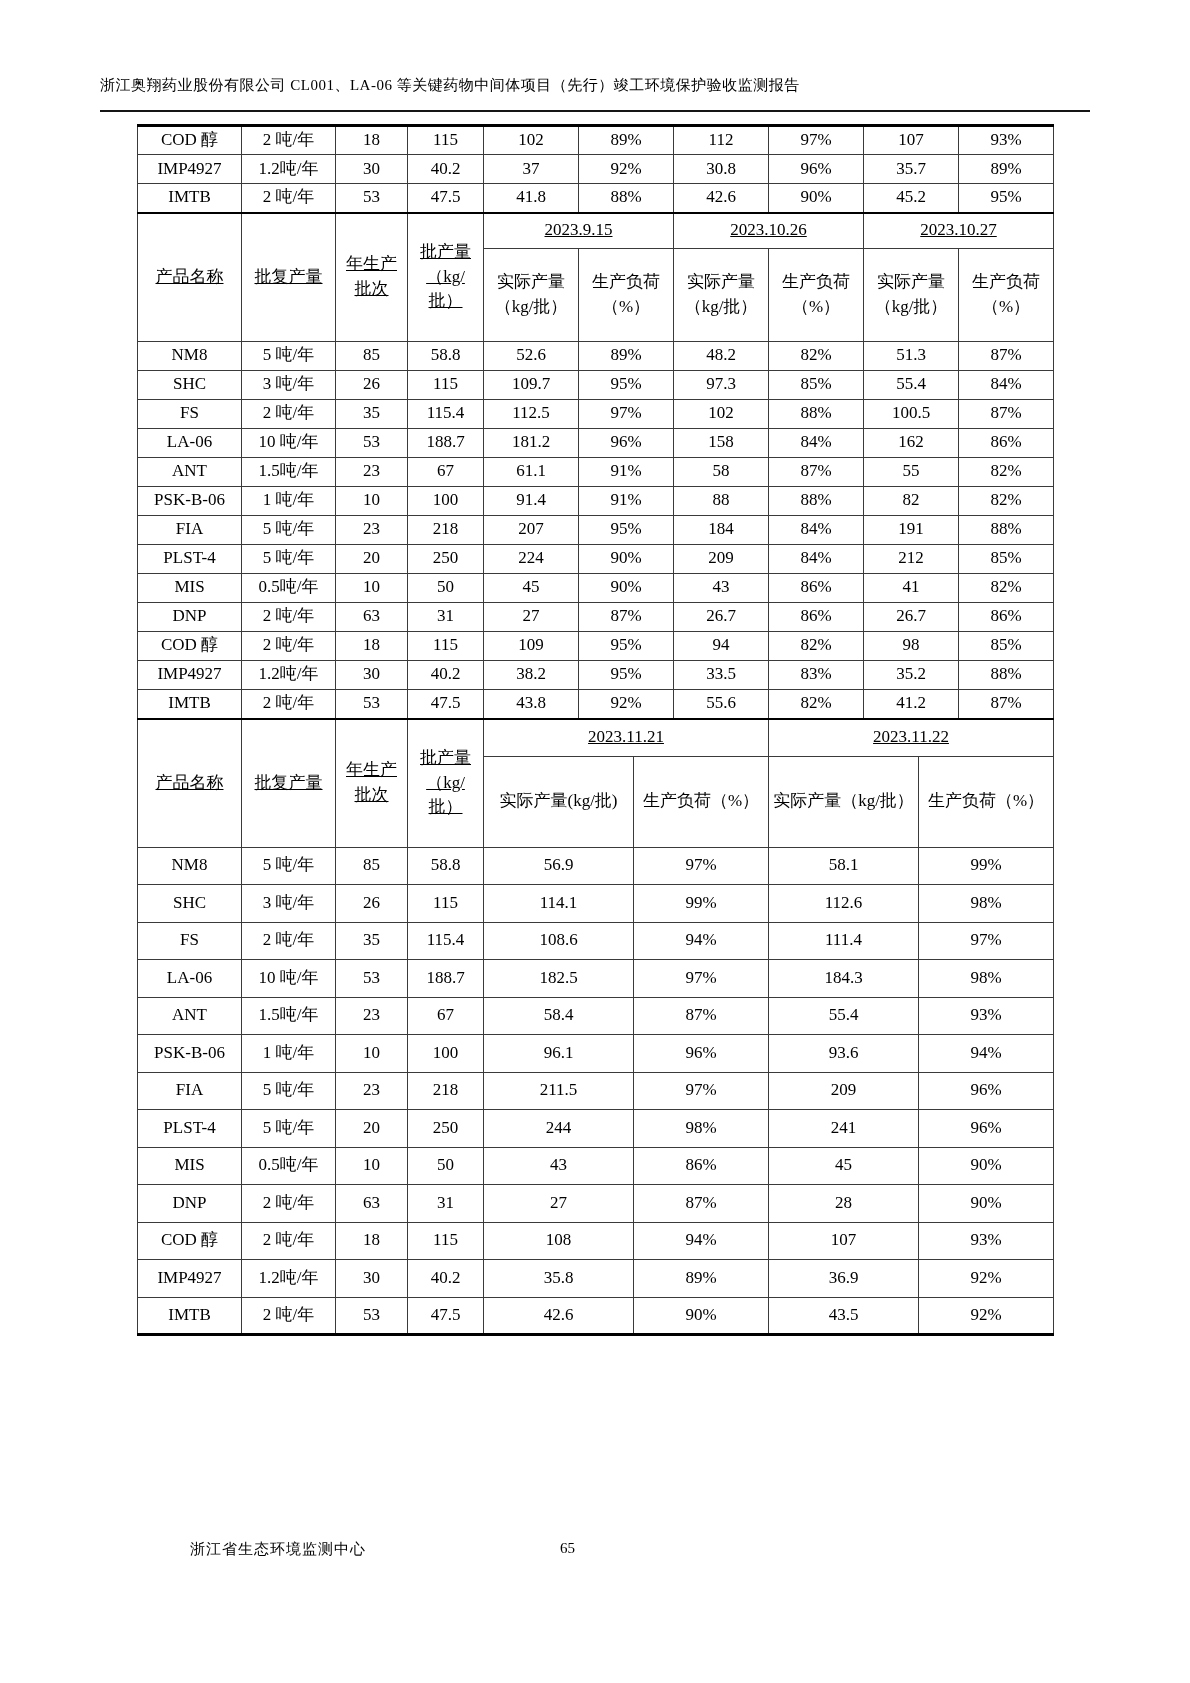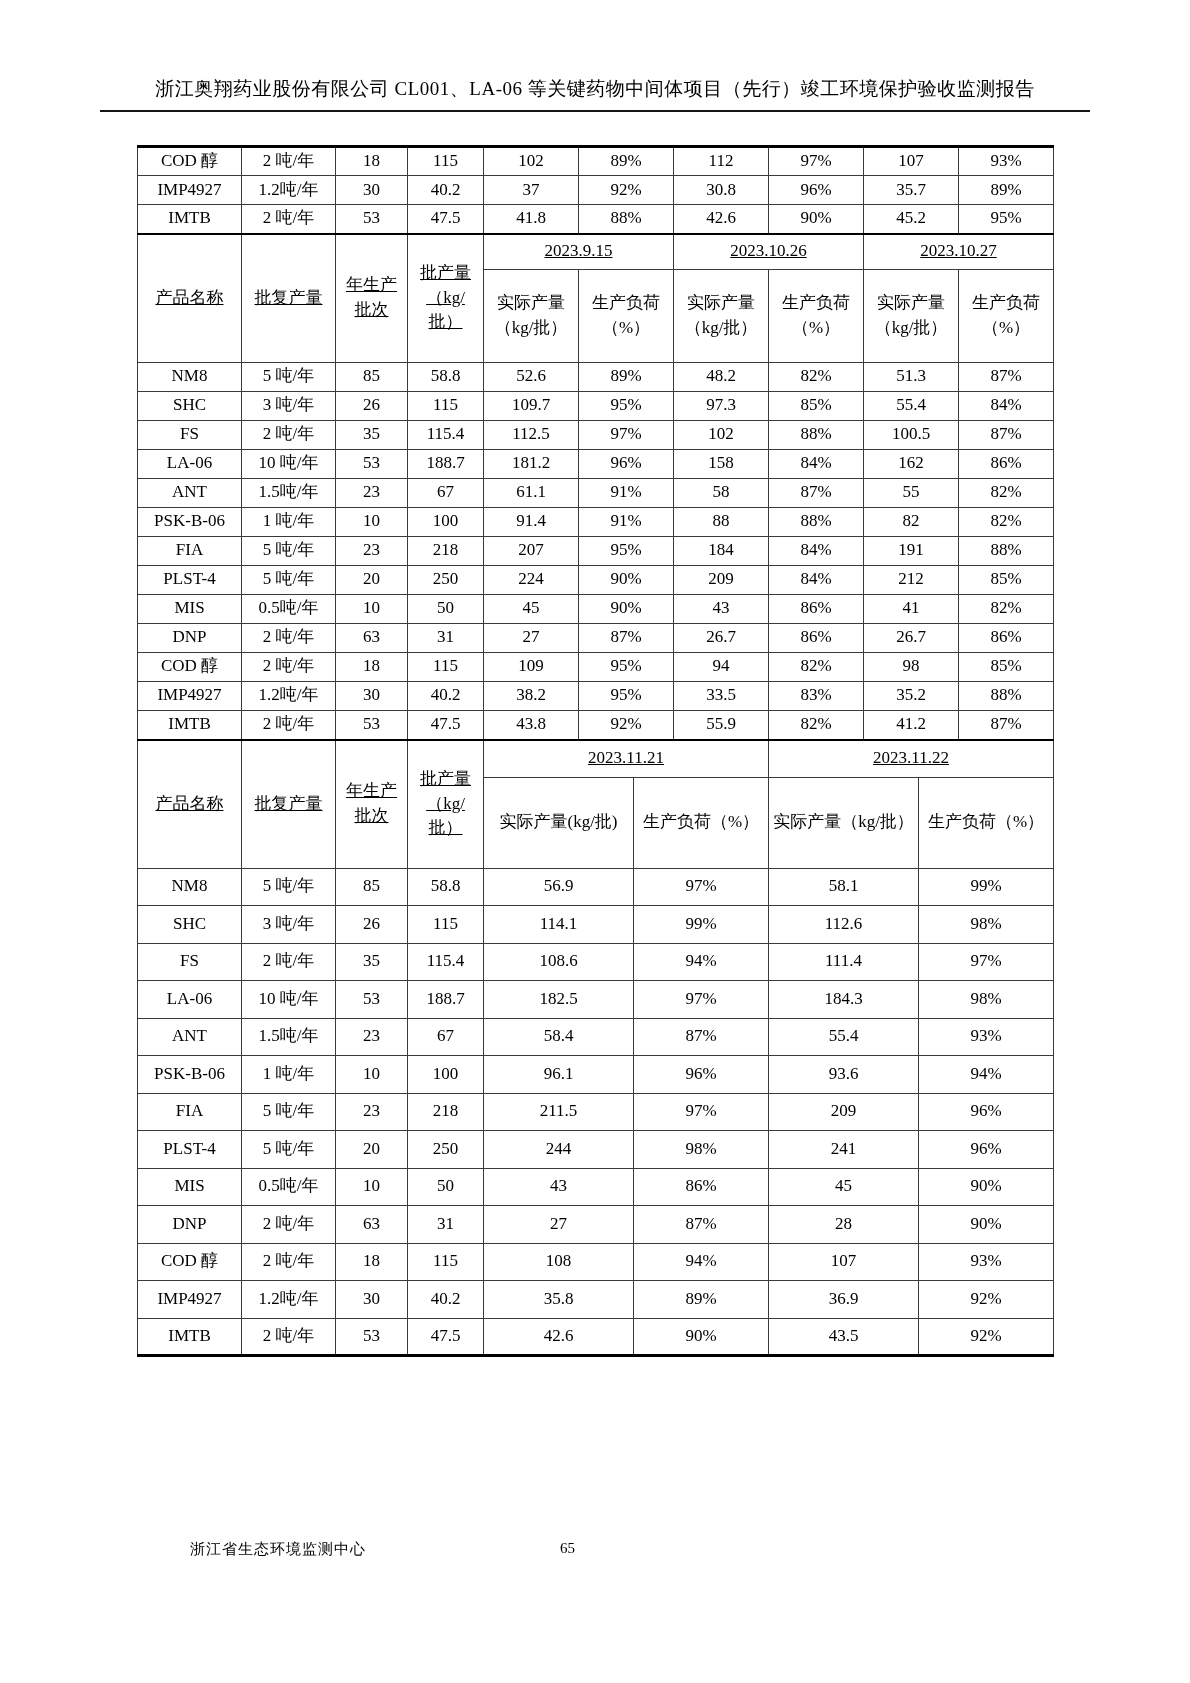--- a/index.html
+++ b/index.html
@@ -12,36 +12,35 @@
     width: 1190px;
     height: 1683px;
     font-family: "Liberation Serif", "DejaVu Serif", serif;
     color: #000;
   }
   .doc-header {
     position: absolute;
     top: 76px;
     left: 100px;
     width: 990px;
-    text-align: center;
-    font-size: 19px;
+    font-size: 15px;
     letter-spacing: 0.5px;
     white-space: nowrap;
   }
   .header-rule {
     position: absolute;
     top: 110px;
     left: 100px;
     width: 990px;
     height: 0;
     border-top: 2.5px solid #151515;
   }
   .table-wrap {
     position: absolute;
-    top: 145px;
+    top: 124px;
     left: 137px;
     width: 916px;
   }
   table {
     border-collapse: collapse;
     table-layout: fixed;
     width: 916px;
     font-size: 17px;
   }
   td {
@@ -298,21 +297,21 @@
           <td>35.2</td>
           <td>88%</td>
         </tr>
         <tr>
           <td>IMTB</td>
           <td>2 吨/年</td>
           <td>53</td>
           <td>47.5</td>
           <td>43.8</td>
           <td>92%</td>
-          <td>55.9</td>
+          <td>55.6</td>
           <td>82%</td>
           <td>41.2</td>
           <td>87%</td>
         </tr>
       </tbody>
   </table>
 
   <table class="t2">
     <colgroup>
       <col style="width:104px">

